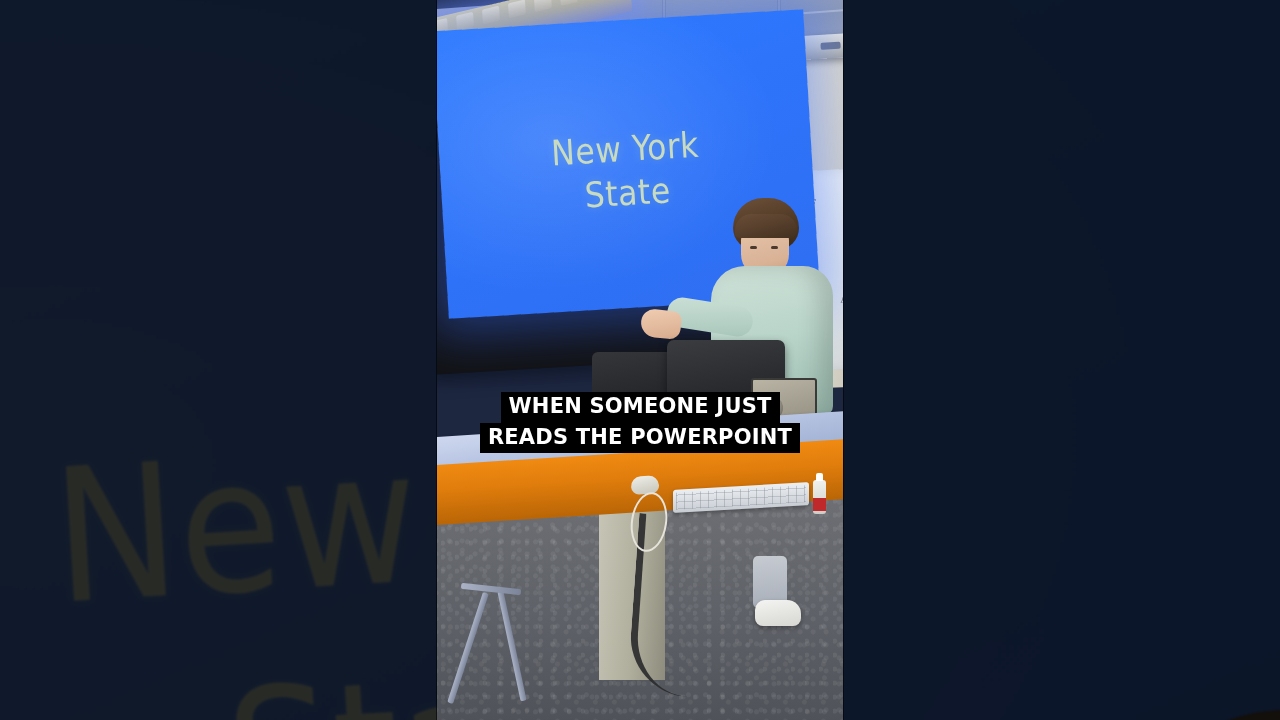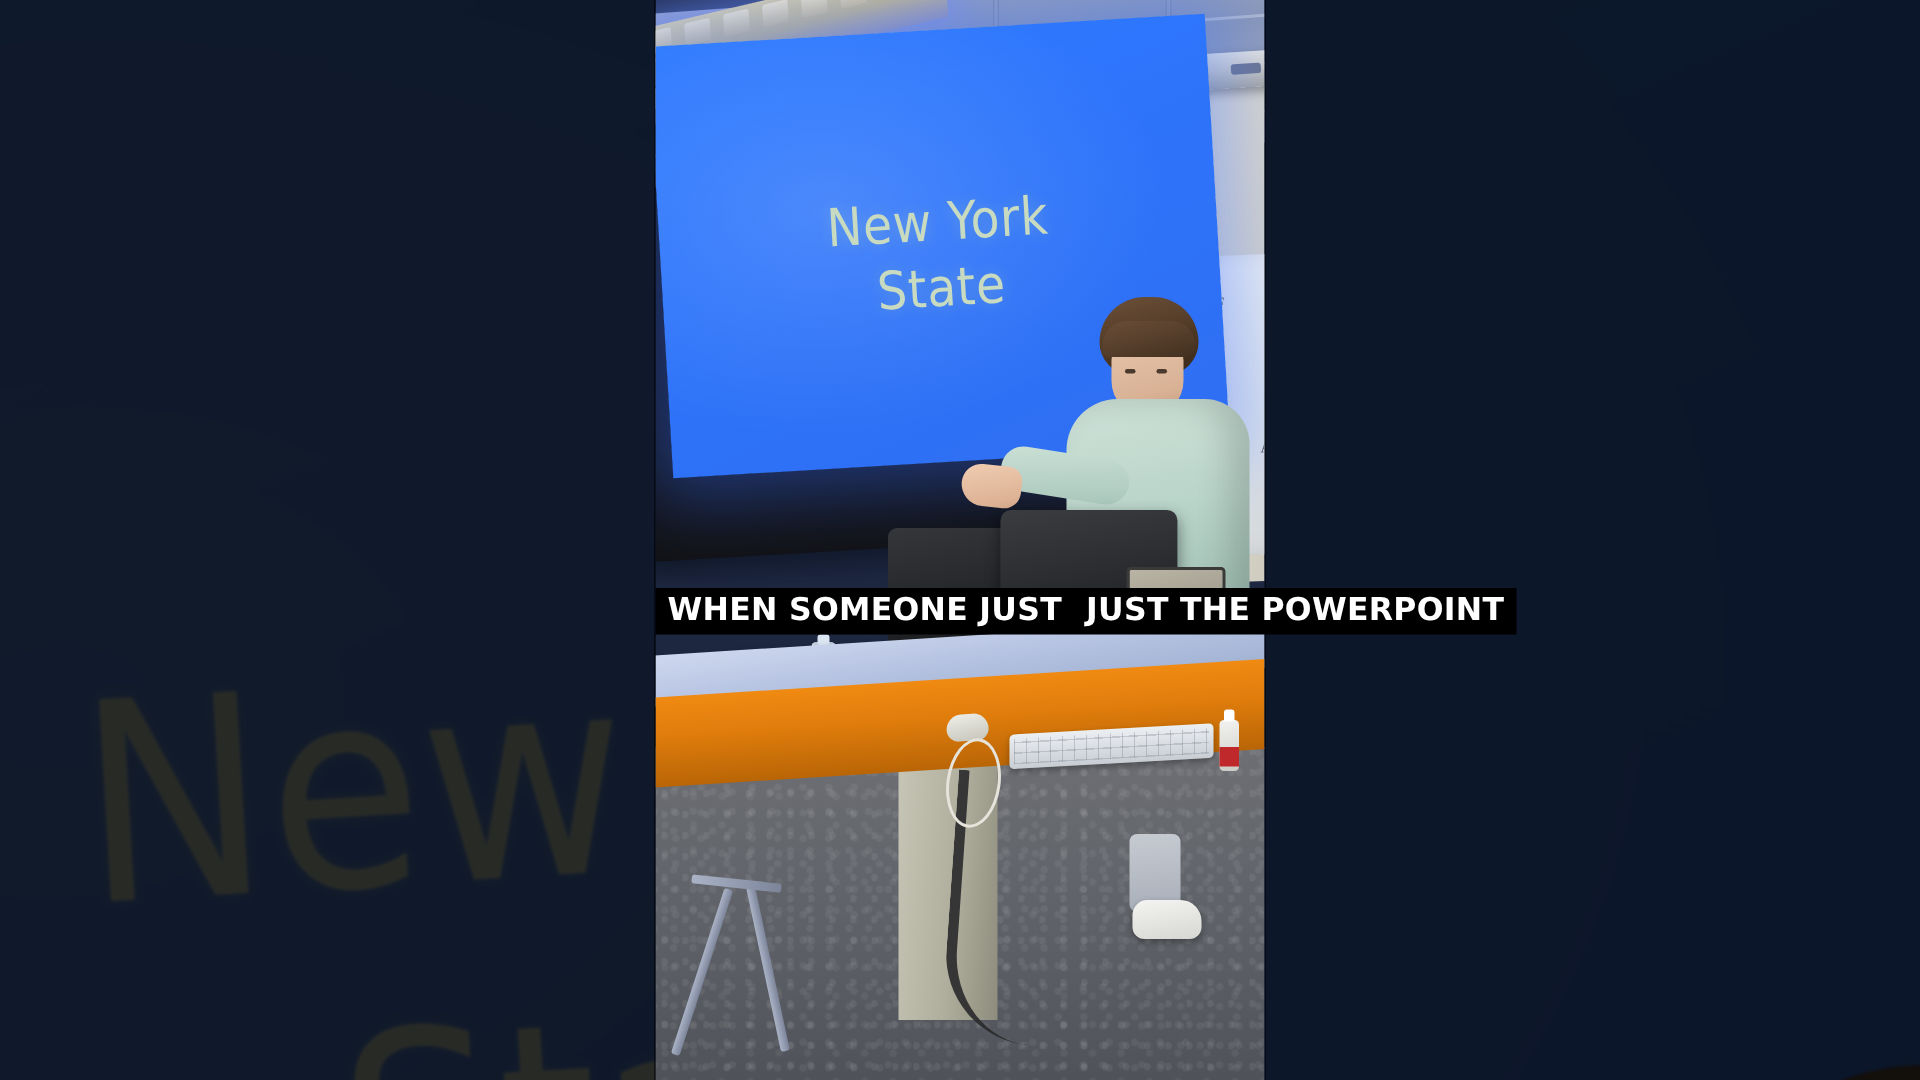--- a/index.html
+++ b/index.html
@@ -144,21 +144,21 @@
                border-radius:0 0 0 60px;background:transparent;transform:rotate(4deg);opacity:.9;}
   .shoe{position:absolute;left:318px;top:600px;width:46px;height:26px;border-radius:10px 14px 8px 8px;
         background:linear-gradient(170deg,#f4f4f2,#d6d6d2);box-shadow:0 2px 4px rgba(0,0,0,.35);}
   .pant{position:absolute;left:316px;top:556px;width:34px;height:52px;border-radius:5px;
         background:linear-gradient(175deg,#c6cbd2,#a8aeb8);}
   .tripod{position:absolute;left:28px;top:590px;width:96px;height:120px;}
   .tripod-leg{position:absolute;background:linear-gradient(90deg,#aab3c6,#7c849a);border-radius:2px;}
 
   
   .caption{position:absolute;left:437px;top:392px;width:406px;z-index:30;
-           display:flex;align-items:center;gap:0;}
+           display:flex;flex-direction:column;align-items:center;gap:0;}
   .cap-line{display:inline-block;background:#000;color:#fff;
             font-family:"DejaVu Sans","Liberation Sans",sans-serif;font-weight:700;
             font-size:21px;line-height:1.32;letter-spacing:.2px;
             padding:1px 8px 2px 8px;white-space:nowrap;}
 </style>
 </head>
 <body>
 
 <div class="stage">
 
@@ -279,16 +279,16 @@
         <div class="tripod-leg" style="left:0;top:0;width:6px;height:116px;transform:rotate(18deg);"></div>
         <div class="tripod-leg" style="left:44px;top:0;width:6px;height:112px;transform:rotate(-12deg);"></div>
         <div class="tripod-leg" style="left:-4px;top:-4px;width:60px;height:6px;transform:rotate(6deg);"></div>
       </div>
 
     </div>
   </div>
 
   <div class="caption">
     <span class="cap-line">WHEN SOMEONE JUST</span>
-    <span class="cap-line">JUST THE POWERPOINT</span>
+    <span class="cap-line">READS THE POWERPOINT</span>
   </div>
 
 </div>
 
 </body></html>

